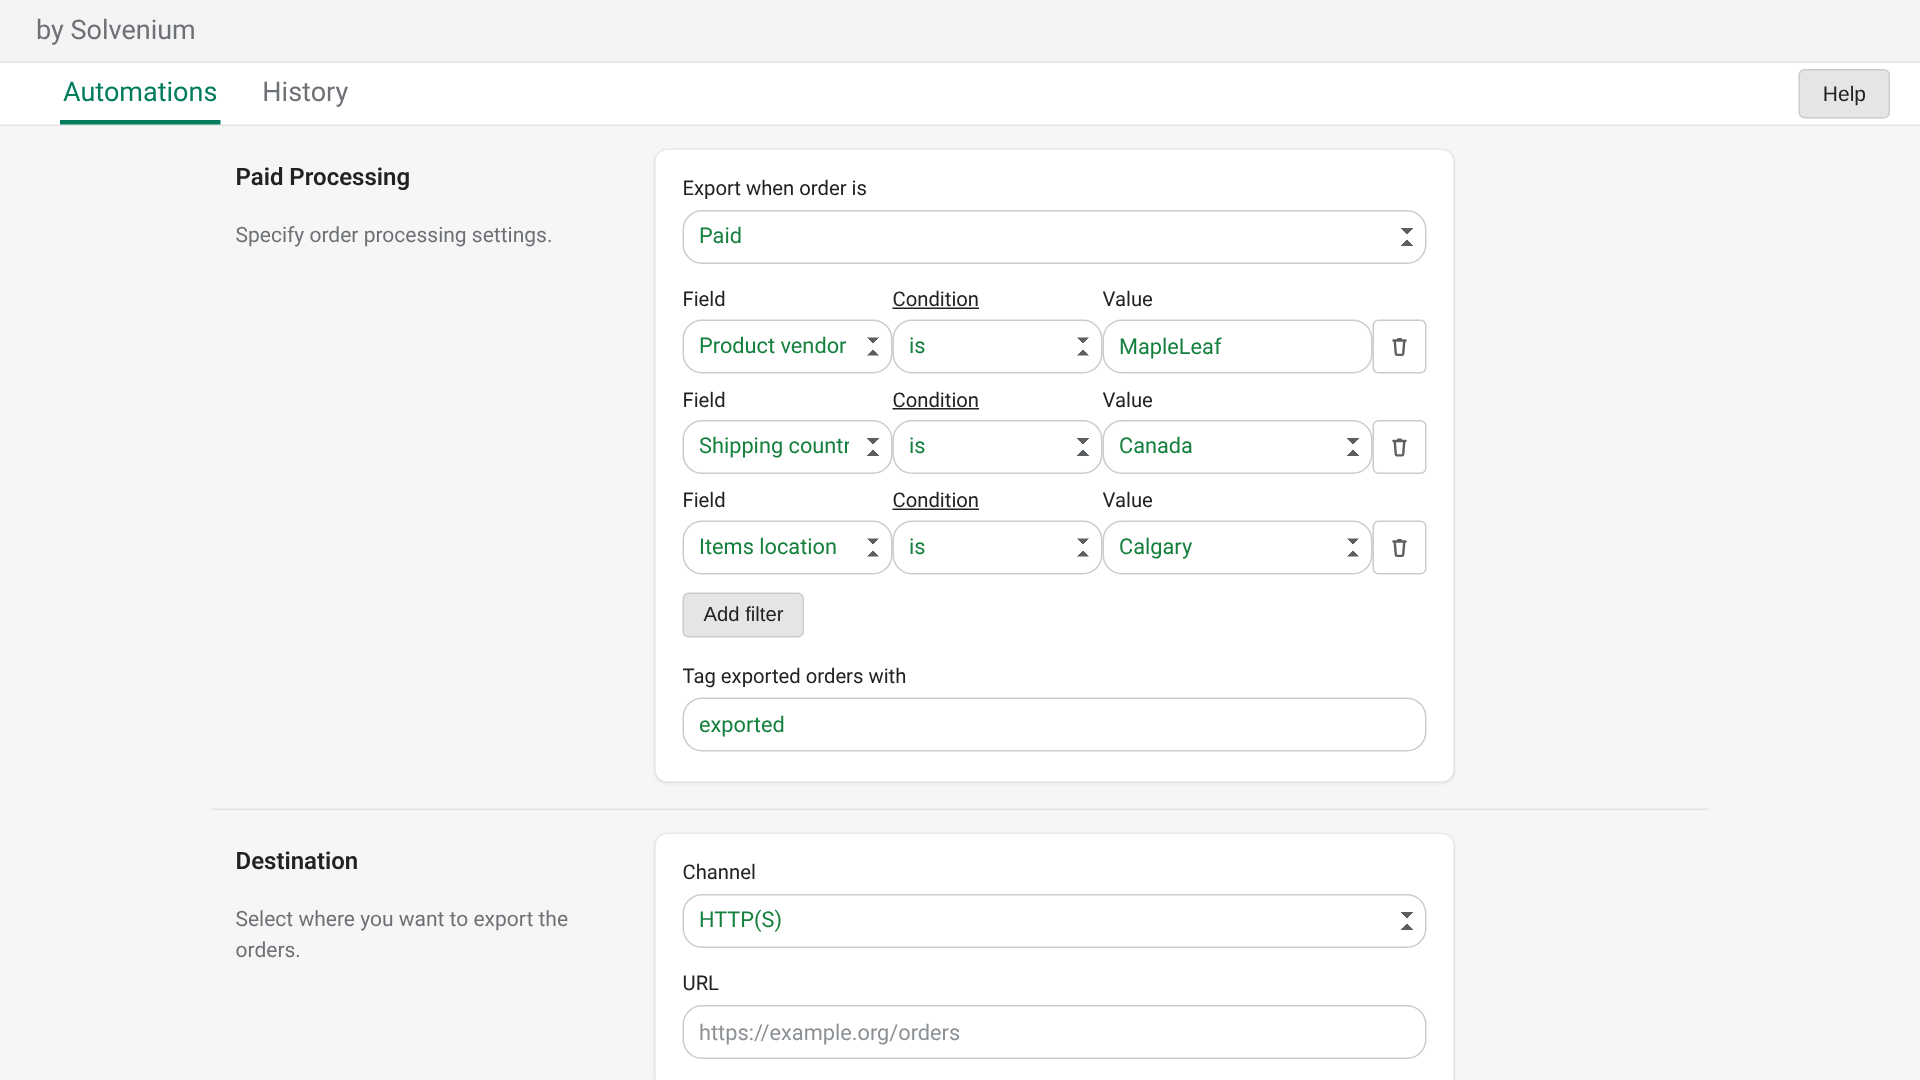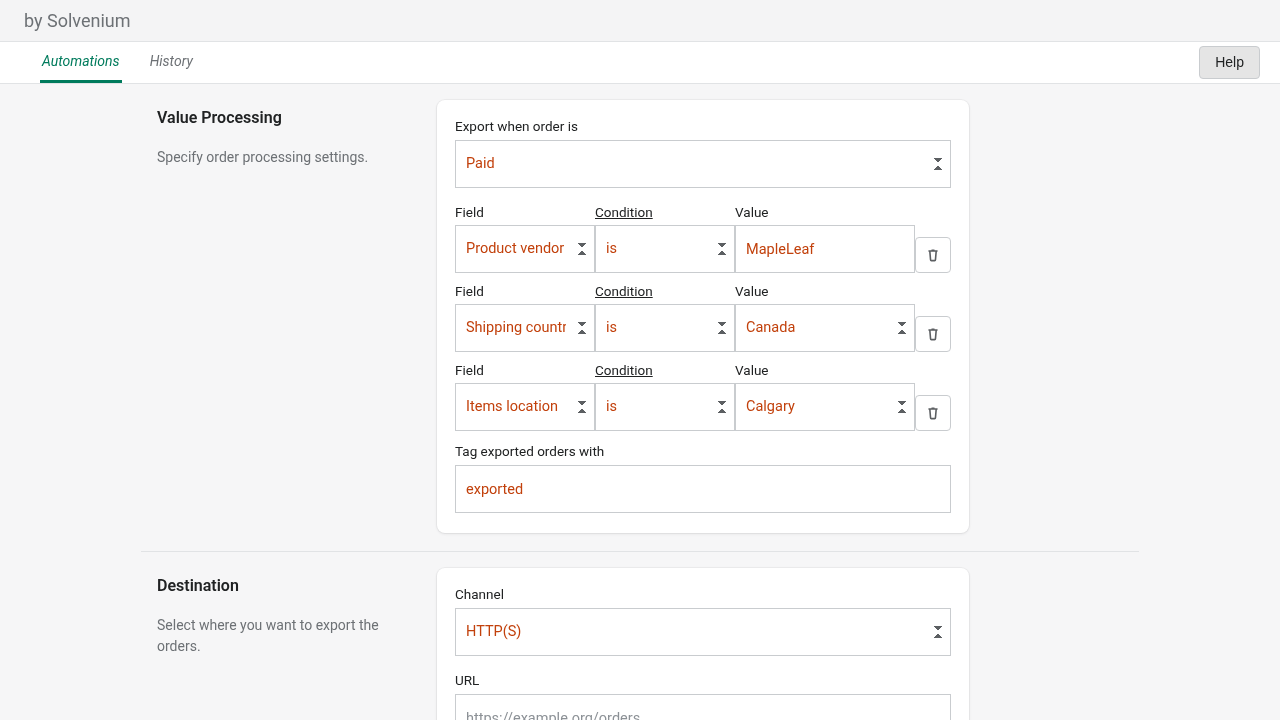--- a/index.html
+++ b/index.html
@@ -40,25 +40,24 @@
     height: 42px;
     background: #fff;
     border-bottom: 1px solid #e1e3e5;
     display: flex;
     align-items: stretch;
     padding: 0 20px 0 40px;
   }
   .tabs { display: flex; align-items: stretch; gap: 26px; flex: 1; }
   .tab {
     display: flex; align-items: center;
-    font-size: 14px; color: #6d7175;
+    font-size: 18px; color: #6d7175;
     border-bottom: 3px solid transparent;
     padding: 0 2px;
     cursor: pointer;
-    font-style: italic;
   }
   .tab.active { color: #007b5c; border-bottom-color: #007b5c; }
   .tabsrow .actions { display: flex; align-items: center; }
   .btn {
     background: #e5e5e5;
     border: 1px solid #c9cccf;
     border-radius: 4px;
     padding: 7px 15px;
     font-size: 14px;
     color: #202223;
@@ -105,27 +104,27 @@
   }
 
   .field-block { margin-bottom: 16px; }
   .field-block:last-child { margin-bottom: 0; }
   .field-label { display: block; font-size: 13.5px; color: #202223; margin-bottom: 6px; }
   .sublabel { font-size: 13.5px; color: #202223; margin-bottom: 4px; display: block; }
 
   .select-wrap, .input-wrap { position: relative; width: 100%; }
   select, input[type=text] {
     width: 100%;
-    height: 48px;
+    height: 36px;
     border: 1px solid #c9cccf;
-    border-radius: 0;
+    border-radius: 13px;
     background: #fff;
     padding: 0 28px 0 10px;
     font-size: 14.5px;
-    color: #c2410c;
+    color: #15803d;
     font-family: inherit;
     -webkit-appearance: none; -moz-appearance: none; appearance: none;
     line-height: 34px;
   }
   input[type=text] { padding-right: 10px; }
   .select-wrap::after {
     content: "";
     position: absolute;
     right: 9px; top: 50%;
     width: 8px; height: 12px;
@@ -183,21 +182,21 @@
   <div class="actions">
     <button class="btn">Help</button>
   </div>
 </div>
 
 <div class="scroll">
   <div class="page">
 
     <div class="section">
       <div class="section-side">
-        <h2>Value Processing</h2>
+        <h2>Paid Processing</h2>
         <p>Specify order processing settings.</p>
       </div>
       <div class="card">
 
         <div class="field-block">
           <label class="field-label">Export when order is</label>
           <div class="select-wrap">
             <select>
               <option selected="">Paid</option>
             </select>
@@ -264,20 +263,23 @@
               <div class="filter-col-del">
                 <button class="icon-btn">
                   <svg viewBox="0 0 20 20">
                     <path fill="currentColor" d="M8 3.5a.5.5 0 01.5-.5h3a.5.5 0 01.5.5V4h3a1 1 0 110 2h-.07l-.86 10.08A2 2 0 0112.08 18H7.92a2 2 0 01-1.99-1.92L5.07 6H5a1 1 0 110-2h3v-.5zM7.08 6l.84 10h4.16l.84-10H7.08z"></path>
                   </svg>
                 </button>
               </div>
             </div>
           </div>
 
+        <div class="add-filter-row">
+          <button class="btn small">Add filter</button>
+        </div>
 
         <div class="field-block">
           <label class="field-label">Tag exported orders with</label>
           <div class="input-wrap">
             <input type="text" value="exported" style="">
           </div>
         </div>
 
       </div>
     </div>

